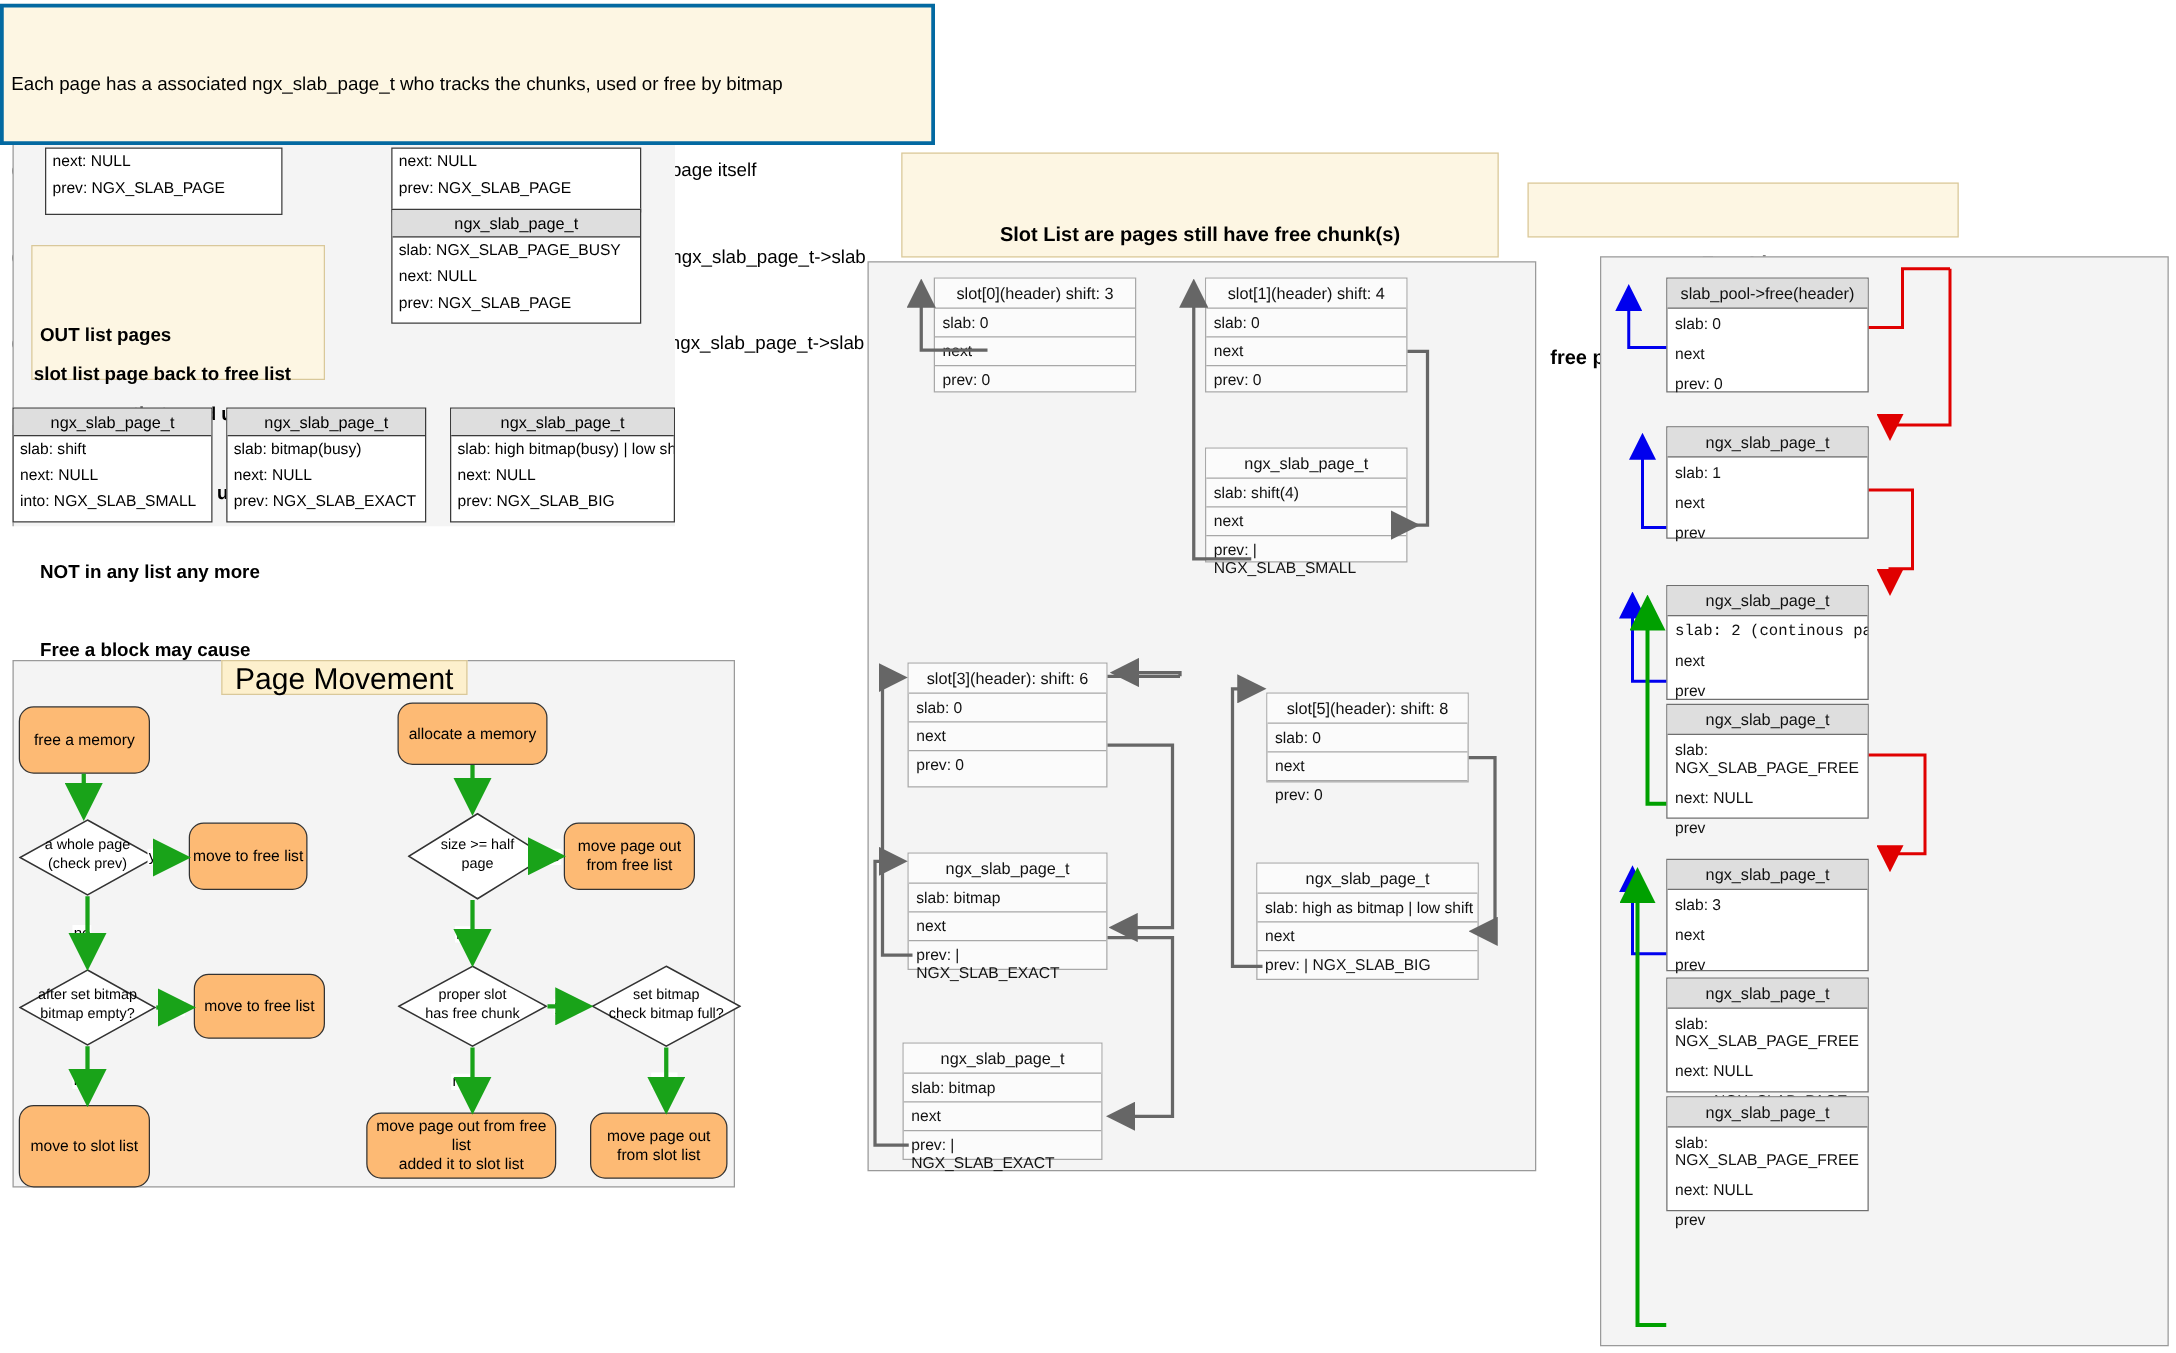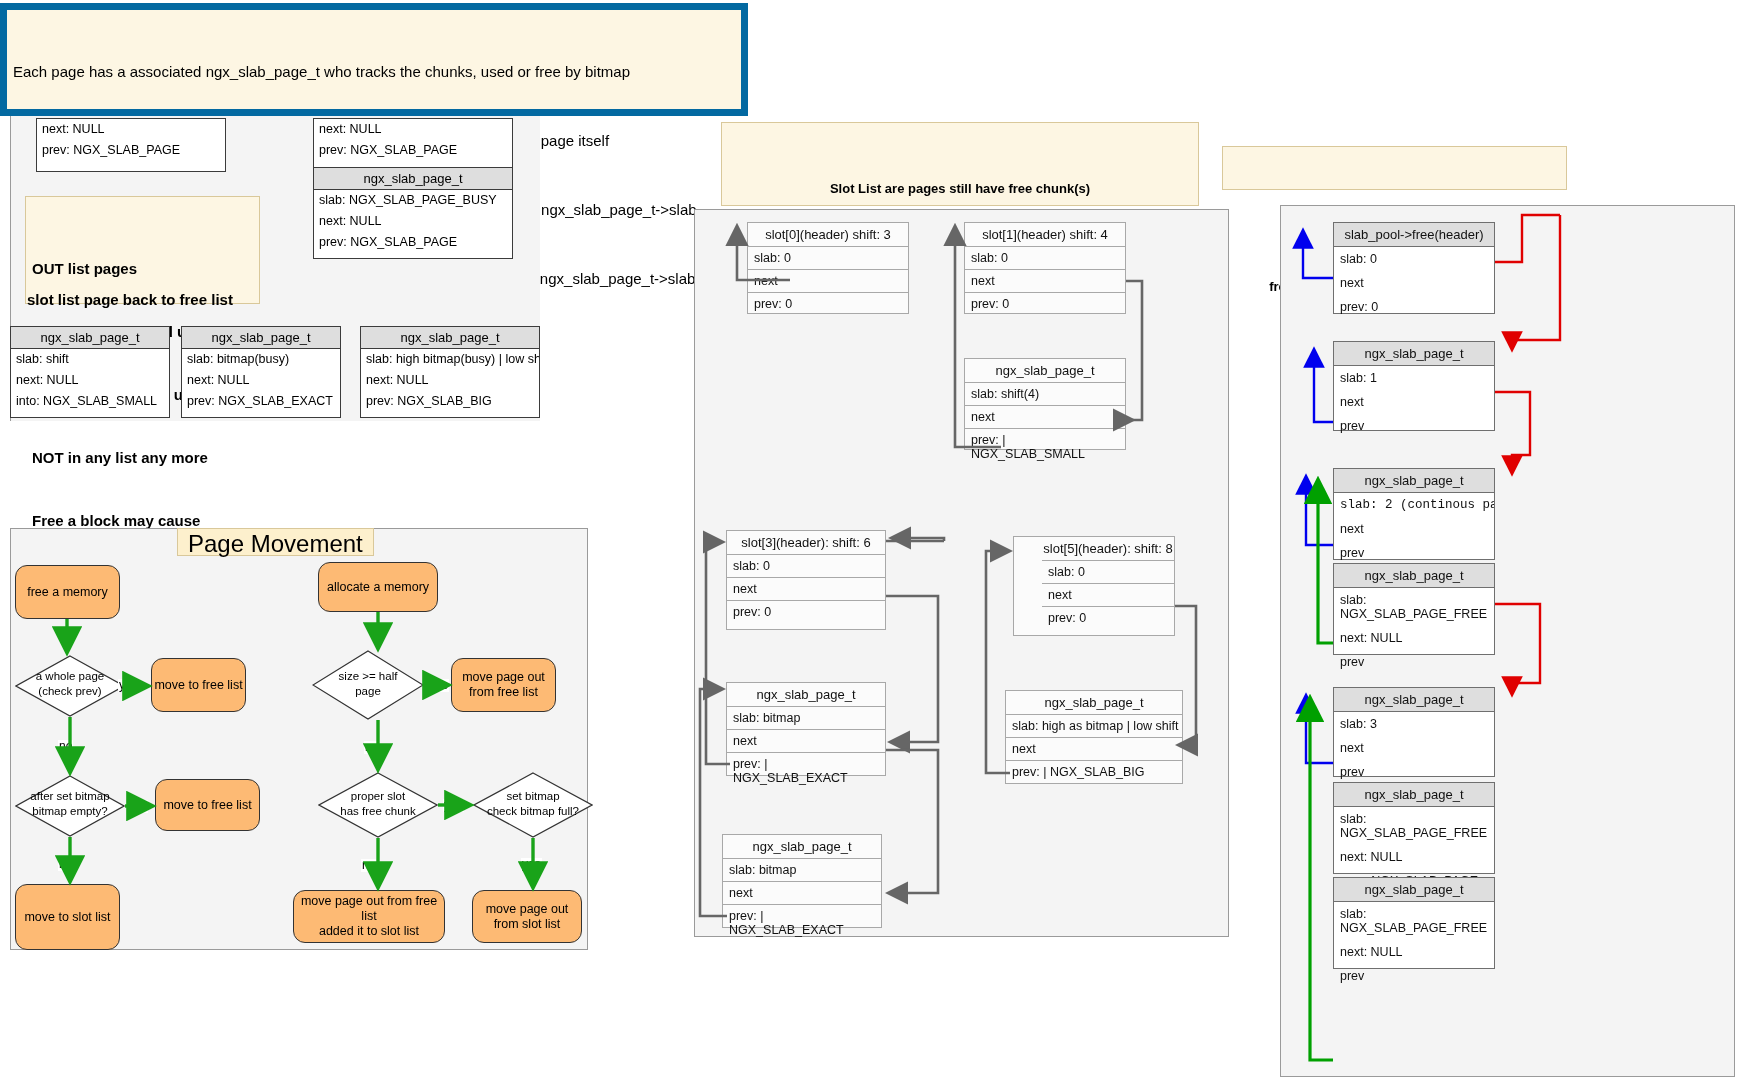--- a/index.html
+++ b/index.html
@@ -2,25 +2,25 @@
 <html><head>
 <meta charset="utf-8">
 <style>
   html,body{margin:0;padding:0;background:#ffffff;}
   body{width:1741px;height:1082px;position:relative;
        font-family:"Liberation Sans","DejaVu Sans",sans-serif;
        -webkit-font-smoothing:none;}
   .abs{position:absolute;box-sizing:border-box;}
 
   
-  .note{background:#fdf6e3;border:7px solid #0369a1;font-size:15px;
+  .note{background:#fdf6e3;border:3px solid #0369a1;font-size:15px;
         color:#000;line-height:23px;padding:4px 6px;white-space:pre;}
   .note-plain{background:#fdf6e3;border:1px solid #d9c89a;font-size:15.5px;
         font-weight:bold;color:#000;line-height:23px;padding:19px 6px;white-space:pre;}
-  .note-center{background:#fdf6e3;border:1px solid #d9c89a;font-size:13px;
+  .note-center{background:#fdf6e3;border:1px solid #d9c89a;font-size:16px;
         font-weight:bold;color:#000;line-height:25px;text-align:center;
         padding:4px 16px;white-space:pre;}
 
   
   .panel{background:#f4f4f4;border:1px solid #9a9a9a;}
   .panel-light{background:#f4f4f4;border:1px solid #b5b5b5;}
 
   
   .struct{background:#ffffff;border:1px solid #3b3b3b;font-size:12.5px;color:#000;}
   .struct .hdr{background:#dedede;border-bottom:1px solid #3b3b3b;
@@ -148,21 +148,21 @@
 </div>
 
 <div class="abs fcbox" style="left:15px;top:884px;width:105px;height:66px;">
   <span>move to slot list</span>
 </div>
 
 <div class="abs fcbox" style="left:318px;top:562px;width:120px;height:50px;">
   <span>allocate a memory</span>
 </div>
 
-<div class="abs" style="left:312px;top:650px;width:112px;height:70px;">
+<div class="abs" style="left:326px;top:650px;width:112px;height:70px;">
   <svg width="112" height="70" style="position:absolute;left:0;top:0;">
     <polygon points="56,1 111,35 56,69 1,35" fill="#fff" stroke="#333" stroke-width="1.2"></polygon>
   </svg>
   <div style="position:absolute;left:0;top:19px;width:112px;text-align:center;font-size:11.5px;line-height:15px;white-space:pre;">size &gt;= half
 page</div>
 </div>
 <div class="label-yes" style="left:428px;top:679px;">yes</div>
 <div class="label-no" style="left:364px;top:741px;">no</div>
 
 <div class="abs fcbox" style="left:451px;top:658px;width:105px;height:54px;">
@@ -243,21 +243,21 @@
   <div class="row">prev: | NGX_SLAB_EXACT</div>
 </div>
 
 <div class="abs gstruct" style="left:722px;top:834px;width:160px;height:94px;">
   <div class="hdr">ngx_slab_page_t</div>
   <div class="row">slab: bitmap</div>
   <div class="row">next</div>
   <div class="row">prev: | NGX_SLAB_EXACT</div>
 </div>
 
-<div class="abs gstruct" style="left:1013px;top:536px;width:162px;height:100px;padding-left:28px;">
+<div class="abs gstruct" style="left:1013px;top:554px;width:162px;height:72px;">
   <div class="hdr">slot[5](header): shift: 8</div>
   <div class="row">slab: 0</div>
   <div class="row">next</div>
   <div class="row">prev: 0</div>
 </div>
 
 <div class="abs gstruct" style="left:1005px;top:690px;width:178px;height:94px;">
   <div class="hdr">ngx_slab_page_t</div>
   <div class="row" style="white-space:nowrap;overflow:hidden;">slab: high as bitmap | low shift (8</div>
   <div class="row">next</div>

